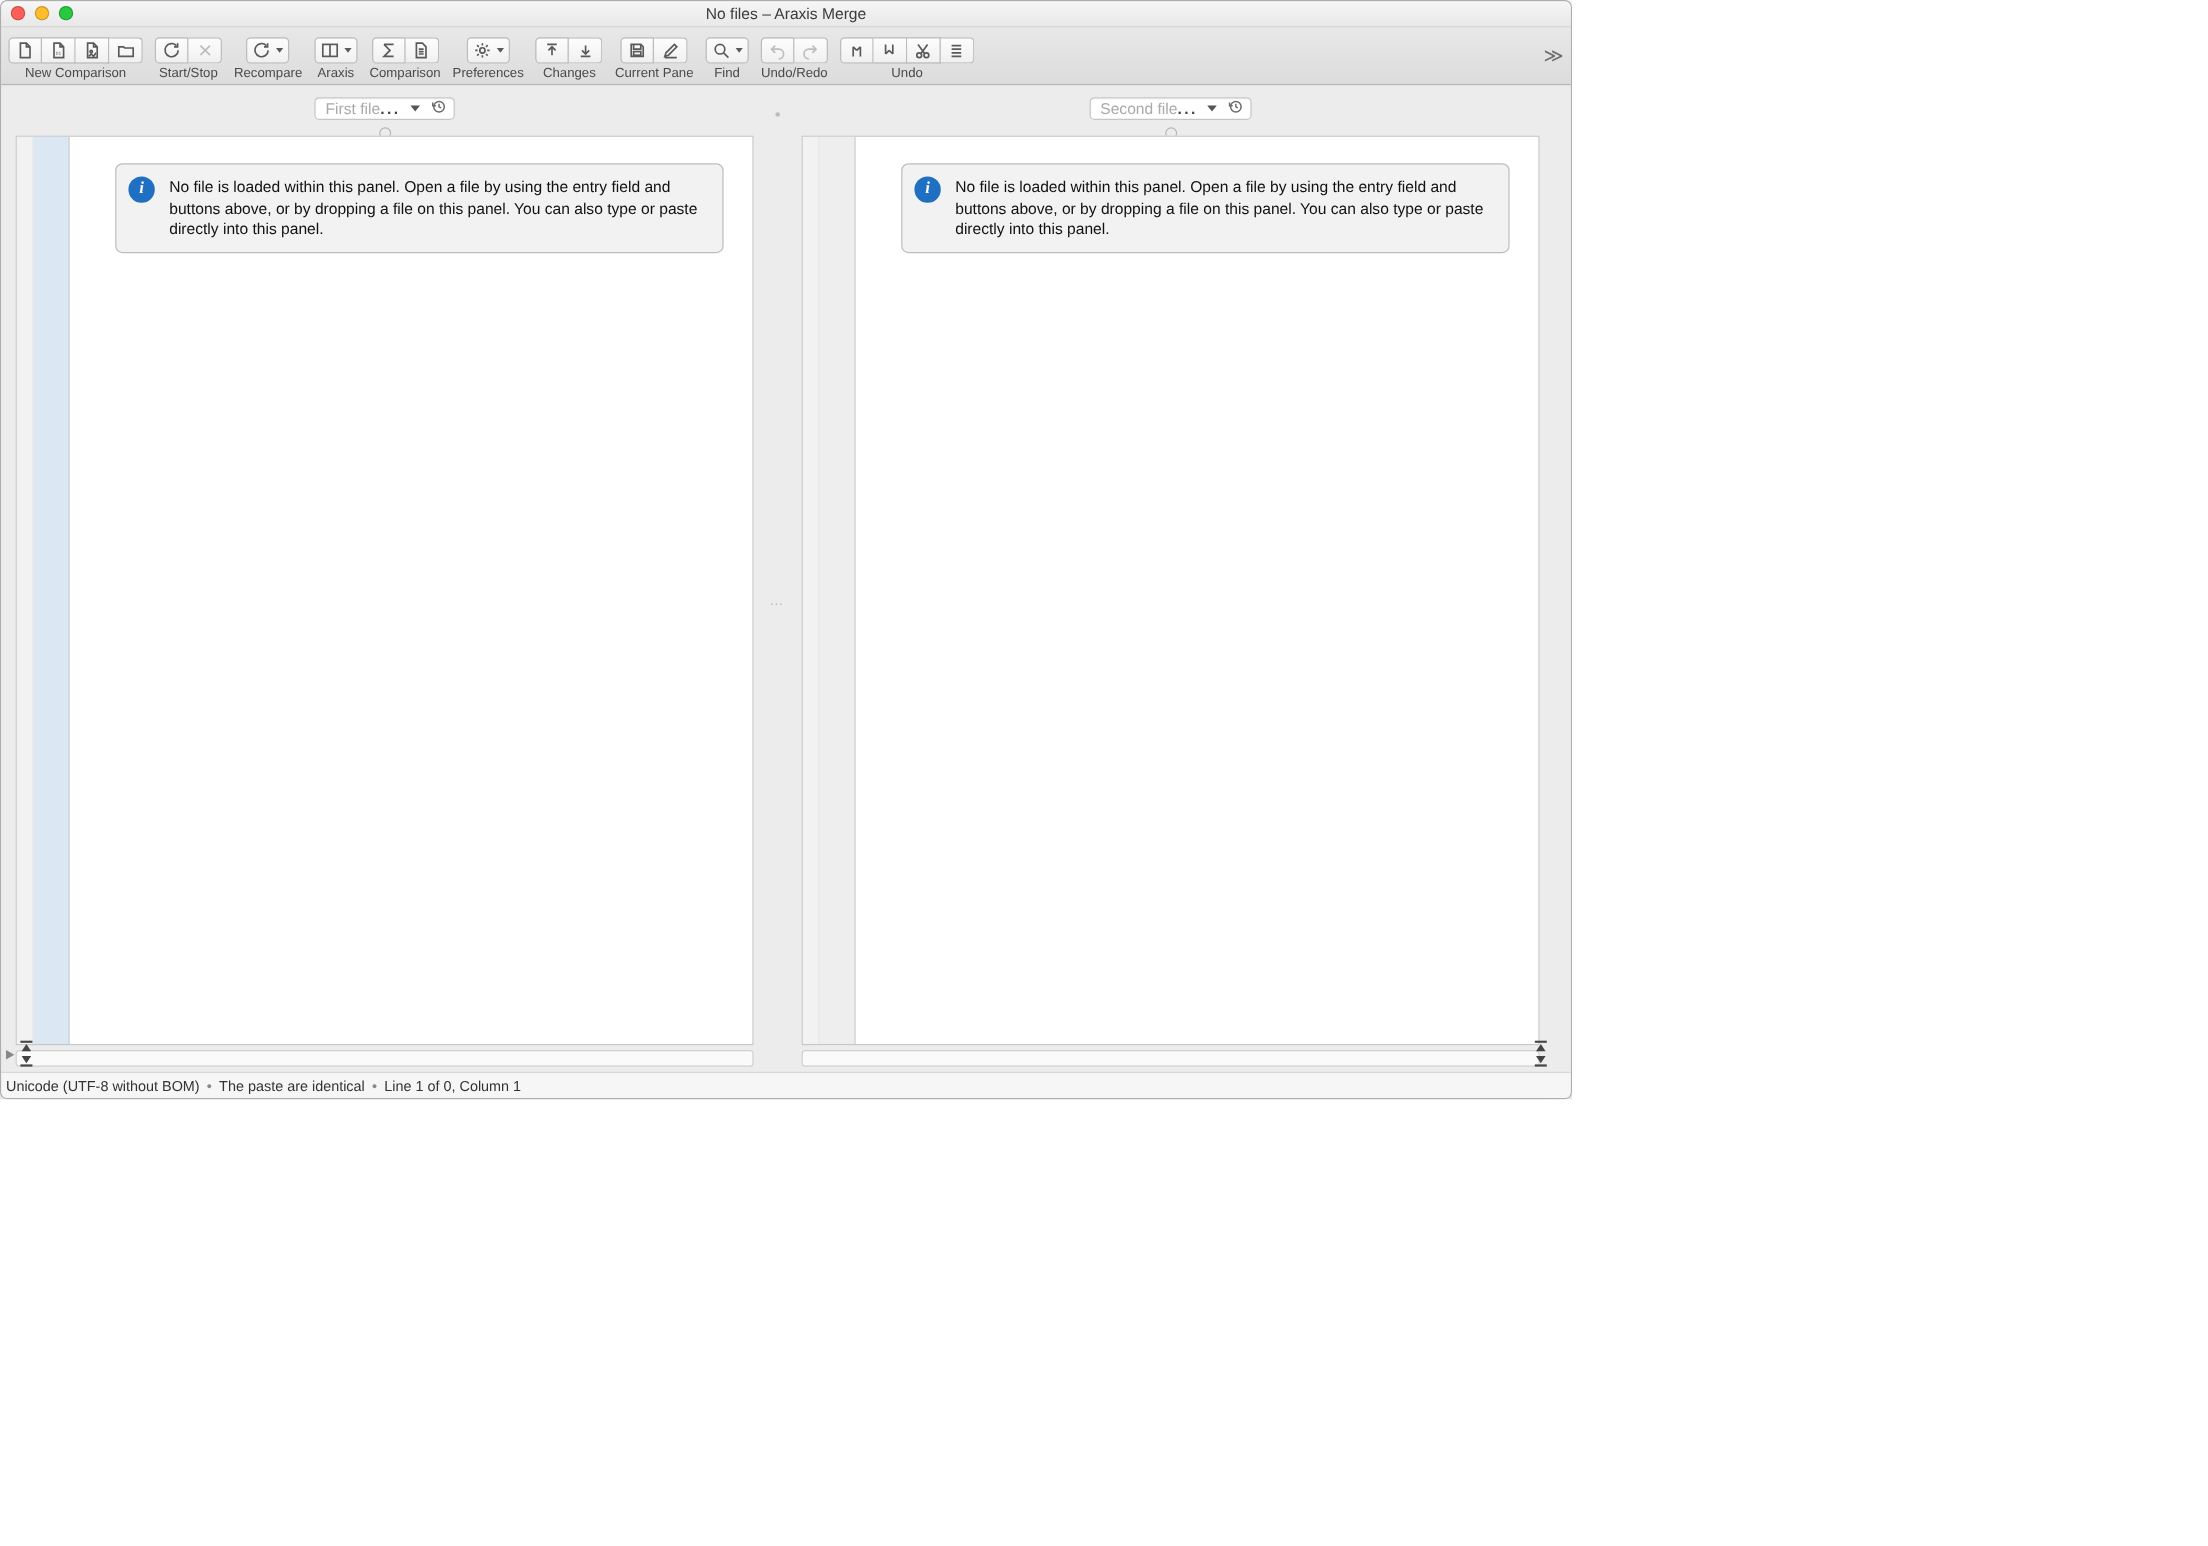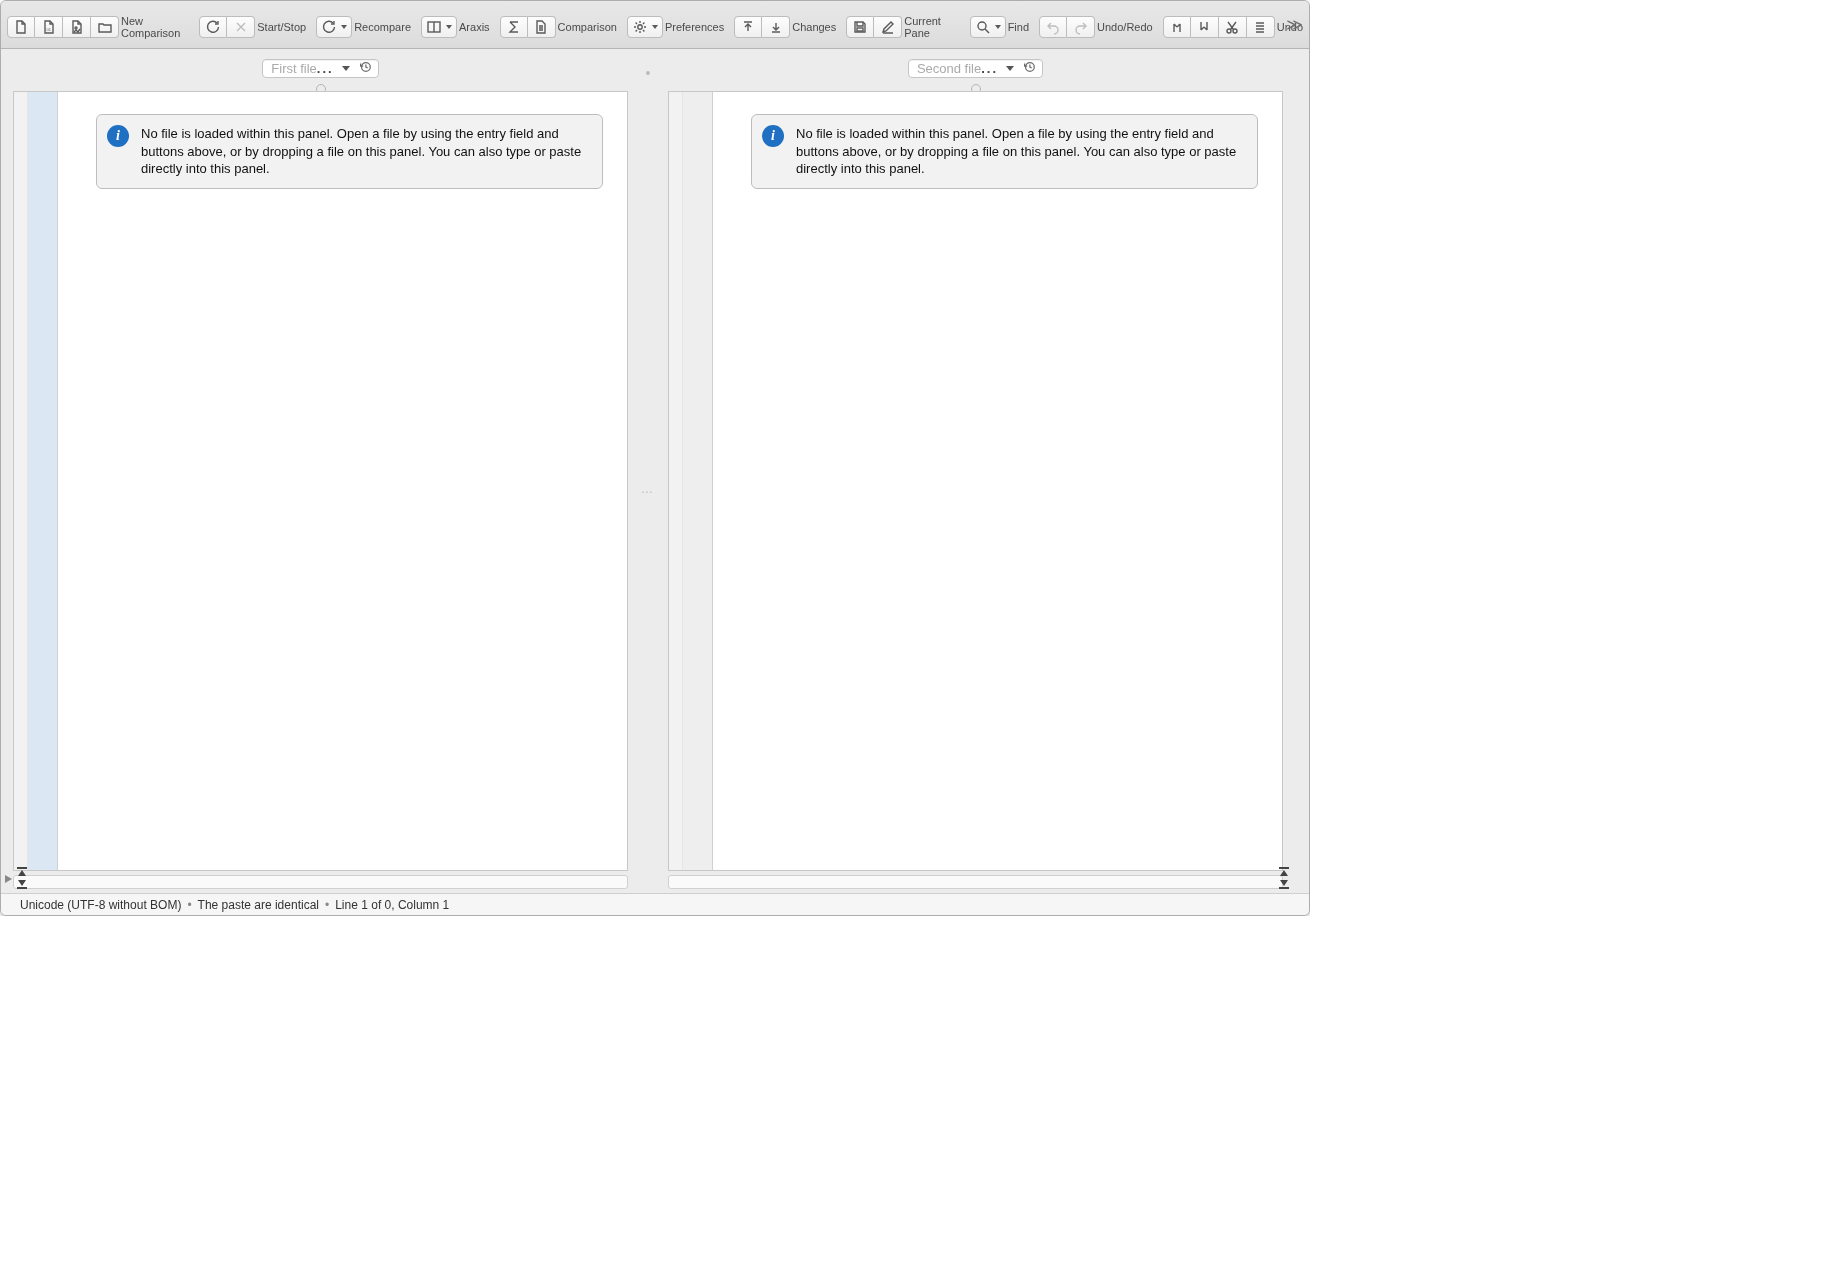--- a/index.html
+++ b/index.html
@@ -11,21 +11,21 @@
   .traffic { position: absolute; left: 8px; top: 4px; display: flex; gap: 8px; }
   .traffic .dot { width: 12px; height: 12px; border-radius: 50%; border: 0.5px solid rgba(0,0,0,.2); }
   .dot.red { background: #ff5f57; }
   .dot.yellow { background: #ffbd2e; }
   .dot.green { background: #28c940; }
   .titlebar-title { font-size: 13px; color: #3b3b3b; }
 
   
   .toolbar { height: 48px; background: linear-gradient(#e8e8e8,#dcdcdc); border-bottom: 1px solid #b5b5b5; display: flex; align-items: center; padding: 4px 6px 0 6px; gap: 10px; position: relative; }
   .toolbar::after { content:""; position:absolute; left:0; right:0; bottom:-1px; height:2px; box-shadow: 0 1px 2px rgba(0,0,0,.15); }
-  .tgroup { display: flex; flex-direction: row; align-items: center; gap: 2px; }
+  .tgroup { display: flex; flex-direction: column; align-items: center; gap: 2px; }
   .tlabel { font-size: 11px; color: #4a4a4a; }
   .seg { display: flex; }
   .btn { height: 22px; min-width: 28px; background: linear-gradient(#fdfdfd,#f0f0f0); border: 1px solid #bcbcbc; display: flex; align-items: center; justify-content: center; padding: 0 4px; }
   .btn svg { width: 16px; height: 16px; stroke: #5a5a5a; fill: none; stroke-width: 1.4; }
   .btn.disabled svg { stroke: #bdbdbd; }
   .seg .btn:first-child { border-top-left-radius: 4px; border-bottom-left-radius: 4px; }
   .seg .btn:last-child { border-top-right-radius: 4px; border-bottom-right-radius: 4px; }
   .seg .btn + .btn { border-left: none; }
   .btn.solo { border-radius: 4px; }
   .btn.caret::after { content: ""; margin-left: 4px; border-left: 3px solid transparent; border-right: 3px solid transparent; border-top: 4px solid #5a5a5a; }
@@ -61,21 +61,21 @@
   .pane .nav-arrows { left:14px; }
   .pane.right .nav-arrows { left:auto; right:14px; }
   .nav-arrows .a { width:14px; height:10px; display:flex; align-items:center; justify-content:center; }
   .nav-arrows svg { width:12px; height:10px; fill:#444; }
 
   .hscroll { height:14px; border:1px solid #d0d0d0; border-top:1px solid #d0d0d0; background:#fafafa; margin-top:4px; border-radius:3px; }
 
   .expand-handle { position:absolute; left:2px; bottom:6px; color:#888; }
 
   
-  .statusbar { height:22px; background:#f6f6f6; border-top:1px solid #cfcfcf; display:flex; align-items:center; padding:0 19px; font-size:12px; color:#333; gap:6px; }
+  .statusbar { height:22px; background:#f6f6f6; border-top:1px solid #cfcfcf; display:flex; align-items:center; padding:0 4px; font-size:12px; color:#333; gap:6px; }
   .statusbar .sep { color:#888; }
 </style>
 </head>
 <body>
 
 <svg width="0" height="0" style="position:absolute">
   <defs>
     <symbol id="i-newfile" viewBox="0 0 16 16">
         <path d="M4 2h5l3 3v9H4z"></path>
         <path d="M9 2v3h3"></path>
@@ -174,20 +174,28 @@
         <rect x="1" y="8" width="10" height="2" fill="#444"></rect>
       </symbol>
     <symbol id="i-play" viewBox="0 0 10 10">
         <polygon points="2,1 9,5 2,9" fill="#888" stroke="none"></polygon>
       </symbol>
   </defs>
 </svg>
 
 <div class="window">
 
+  <div class="titlebar">
+    <div class="traffic">
+      <div class="dot red"></div>
+      <div class="dot yellow"></div>
+      <div class="dot green"></div>
+    </div>
+    <div class="titlebar-title">No files – Araxis Merge</div>
+  </div>
 
   <div class="toolbar">
 
     <div class="tgroup">
       <div class="seg">
         <div class="btn">
             <svg>
               <use href="#i-newfile"></use>
             </svg>
           </div>

